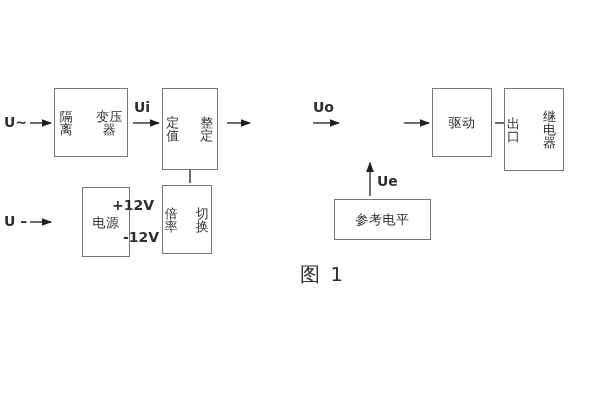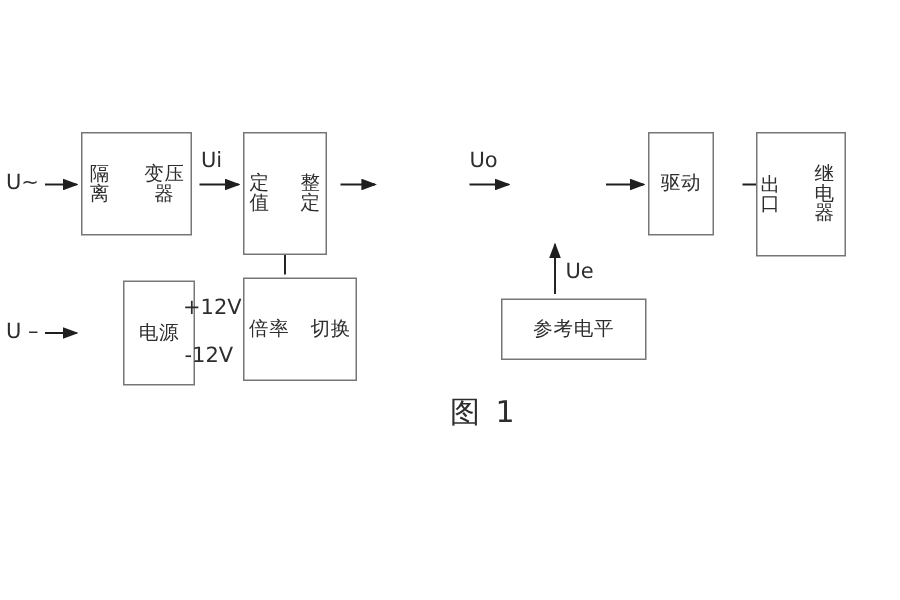--- a/index.html
+++ b/index.html
@@ -42,20 +42,21 @@
     font-size: 13px;
     line-height: 1;
     letter-spacing: 0.5px;
     text-align: center;
   }
   .sig {
     position: absolute;
     font-size: 14px;
     line-height: 1;
     white-space: nowrap;
+    font-weight: bold;
   }
   .caption {
     position: absolute;
     left: 300px;
     top: 264px;
     font-size: 20px;
     line-height: 1;
     letter-spacing: 2px;
   }
 </style>
@@ -88,45 +89,45 @@
     <span>变压器</span>
   </div>
 
   <div class="block" style="left:162px; top:88px; width:56px; height:82px;">
     <span>定值</span>
     <span>整定</span>
   </div>
 
 
 
-  <div class="block" style="left:432px; top:88px; width:44px; height:69px;">
+  <div class="block" style="left:432px; top:88px; width:60px; height:69px;">
     <span>驱动</span>
   </div>
 
   <div class="block" style="left:504px; top:88px; width:60px; height:83px;">
     <span>出口</span>
     <span>继电器</span>
   </div>
 
   <div class="block" style="left:54px; top:187px; width:48px; height:70px;margin-left:28px;">
     <span>电源</span>
   </div>
 
-  <div class="block" style="left:162px; top:185px; width:76px; height:69px;">
+  <div class="block" style="left:162px; top:185px; width:50px; height:69px;">
     <span>倍率</span>
     <span>切换</span>
   </div>
 
   <div class="block" style="left:334px; top:199px; width:97px; height:41px;">
     <span>参考电平</span>
   </div>
 
   <span class="sig" style="left:4px; top:115px;">U~</span>
   <span class="sig" style="left:134px; top:100px;">Ui</span>
   <span class="sig" style="left:313px; top:100px;">Uo</span>
   <span class="sig" style="left:4px; top:214px;">U –</span>
-  <span class="sig" style="left:122px; top:198px;">+12V</span>
+  <span class="sig" style="left:112px; top:198px;">+12V</span>
   <span class="sig" style="left:123px; top:230px;">-12V</span>
   <span class="sig" style="left:377px; top:174px;">Ue</span>
 
   <div class="caption">图 1</div>
 
 </div>
 
 </body></html>

